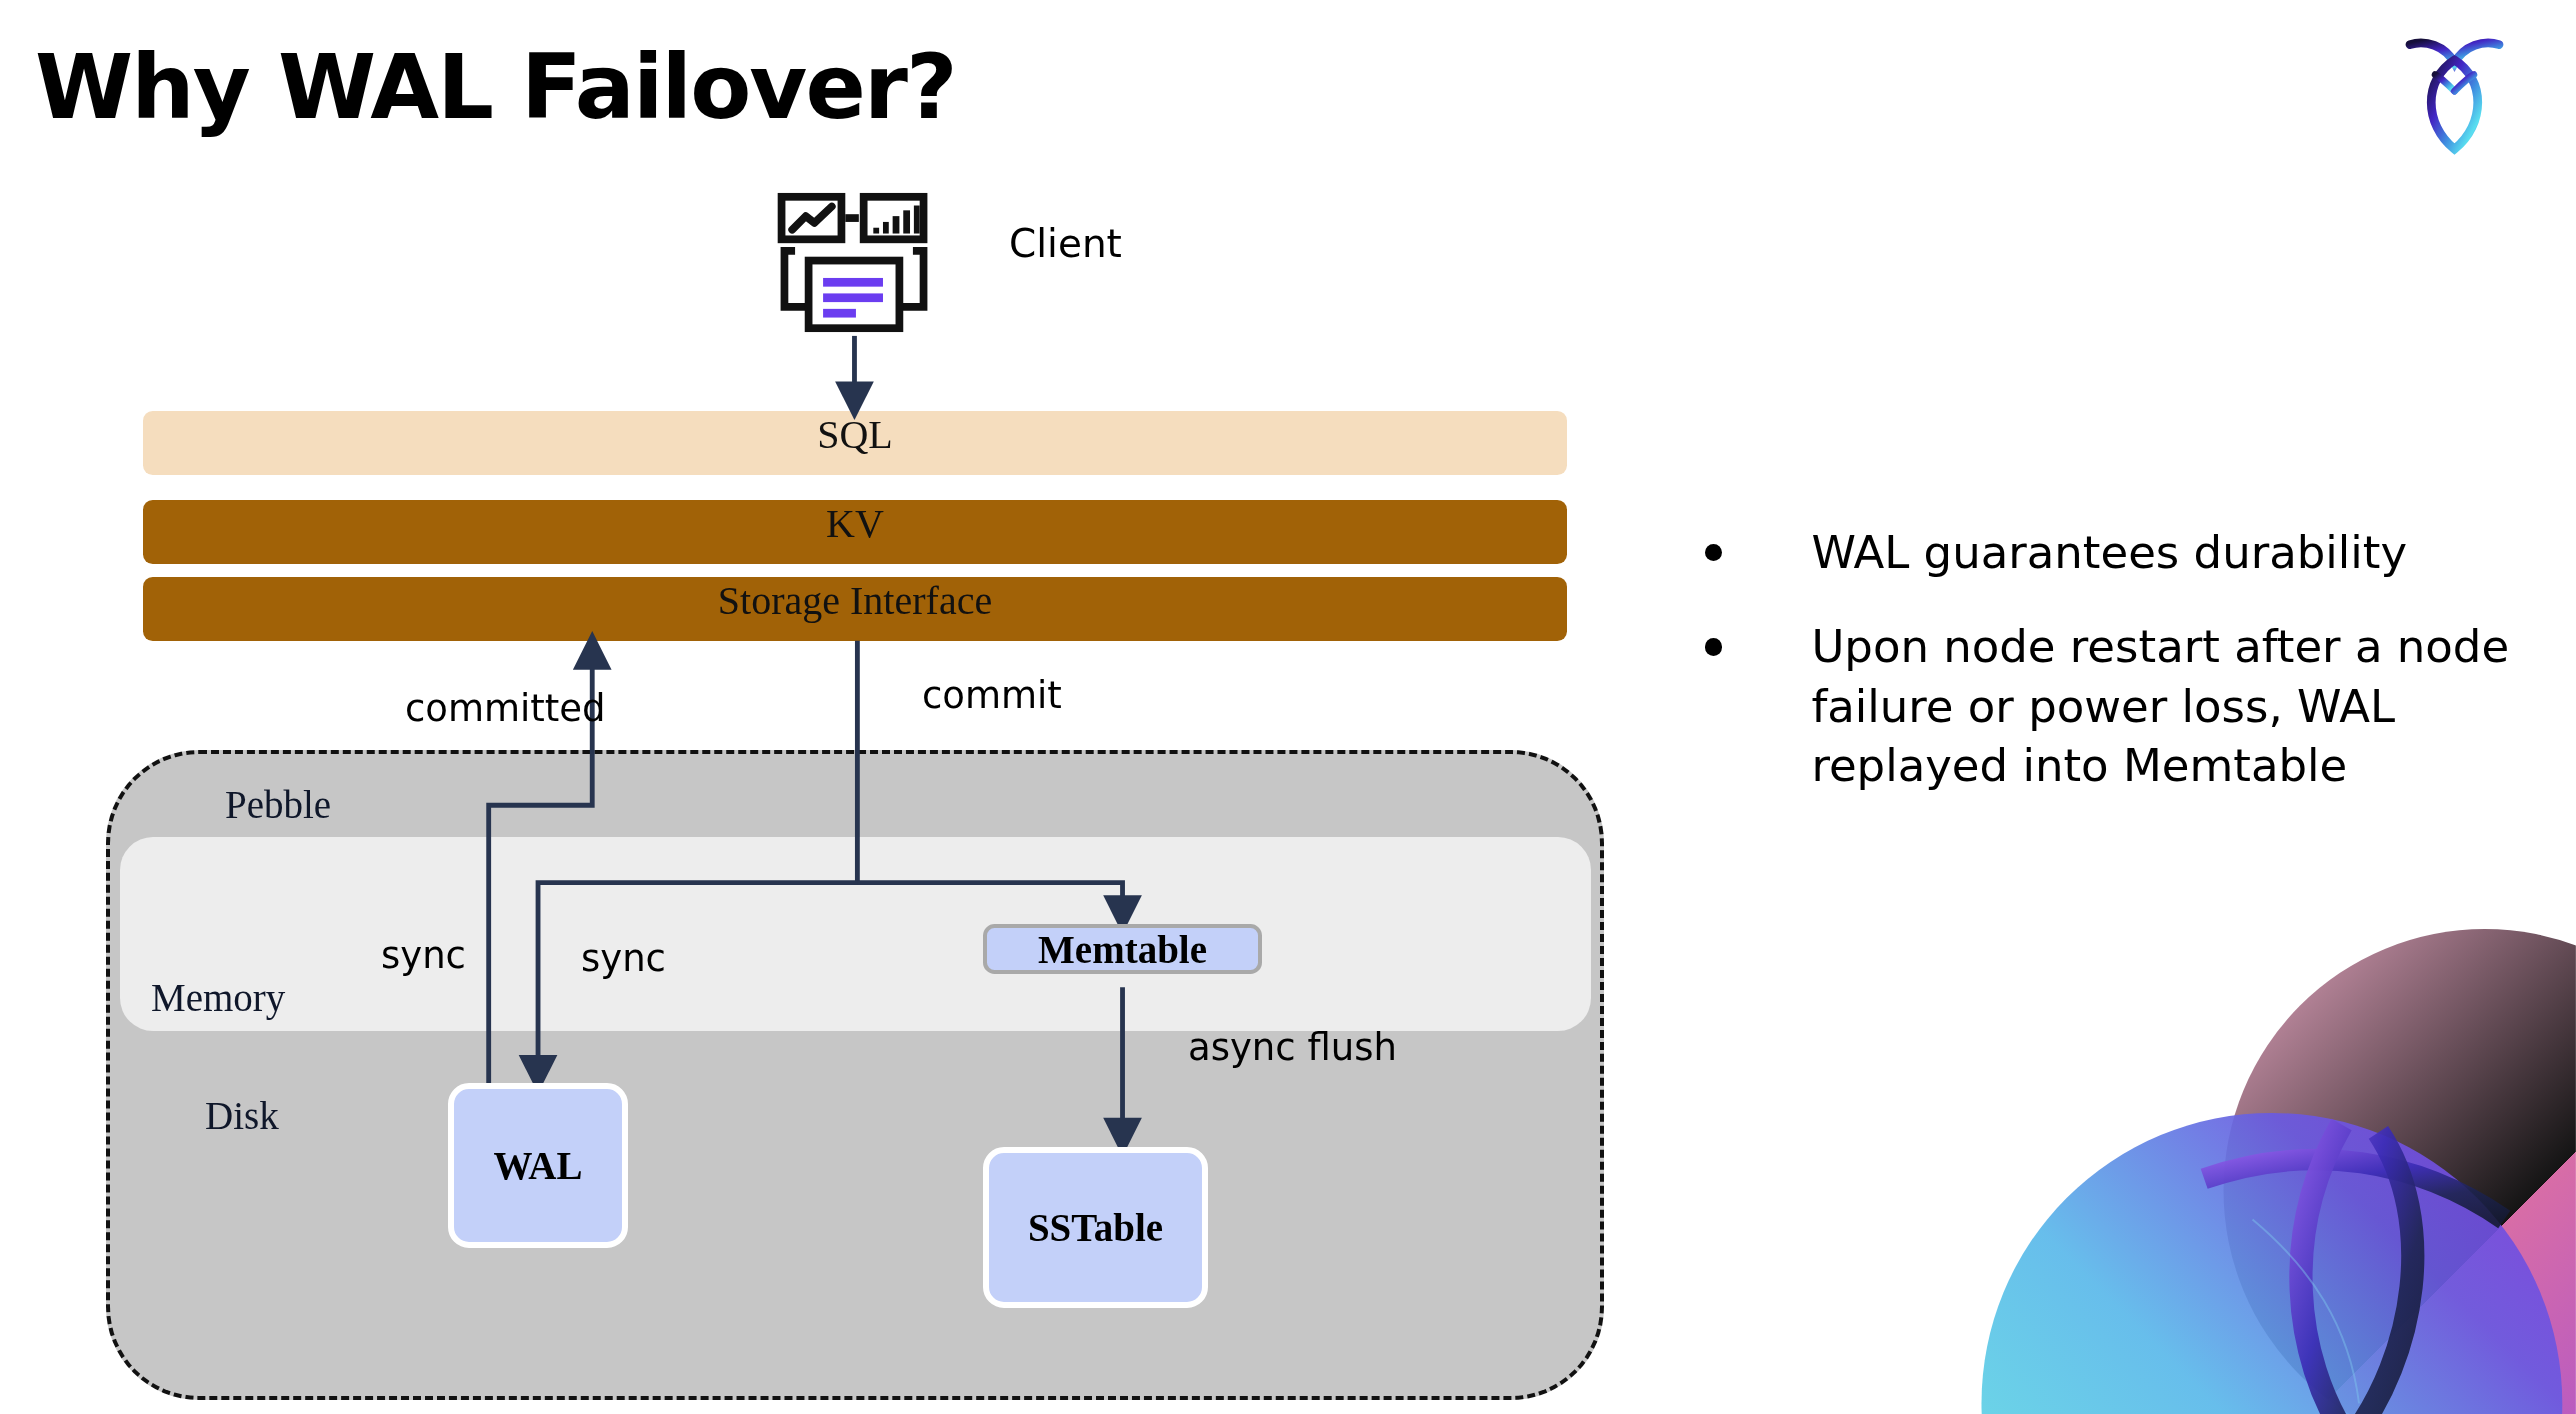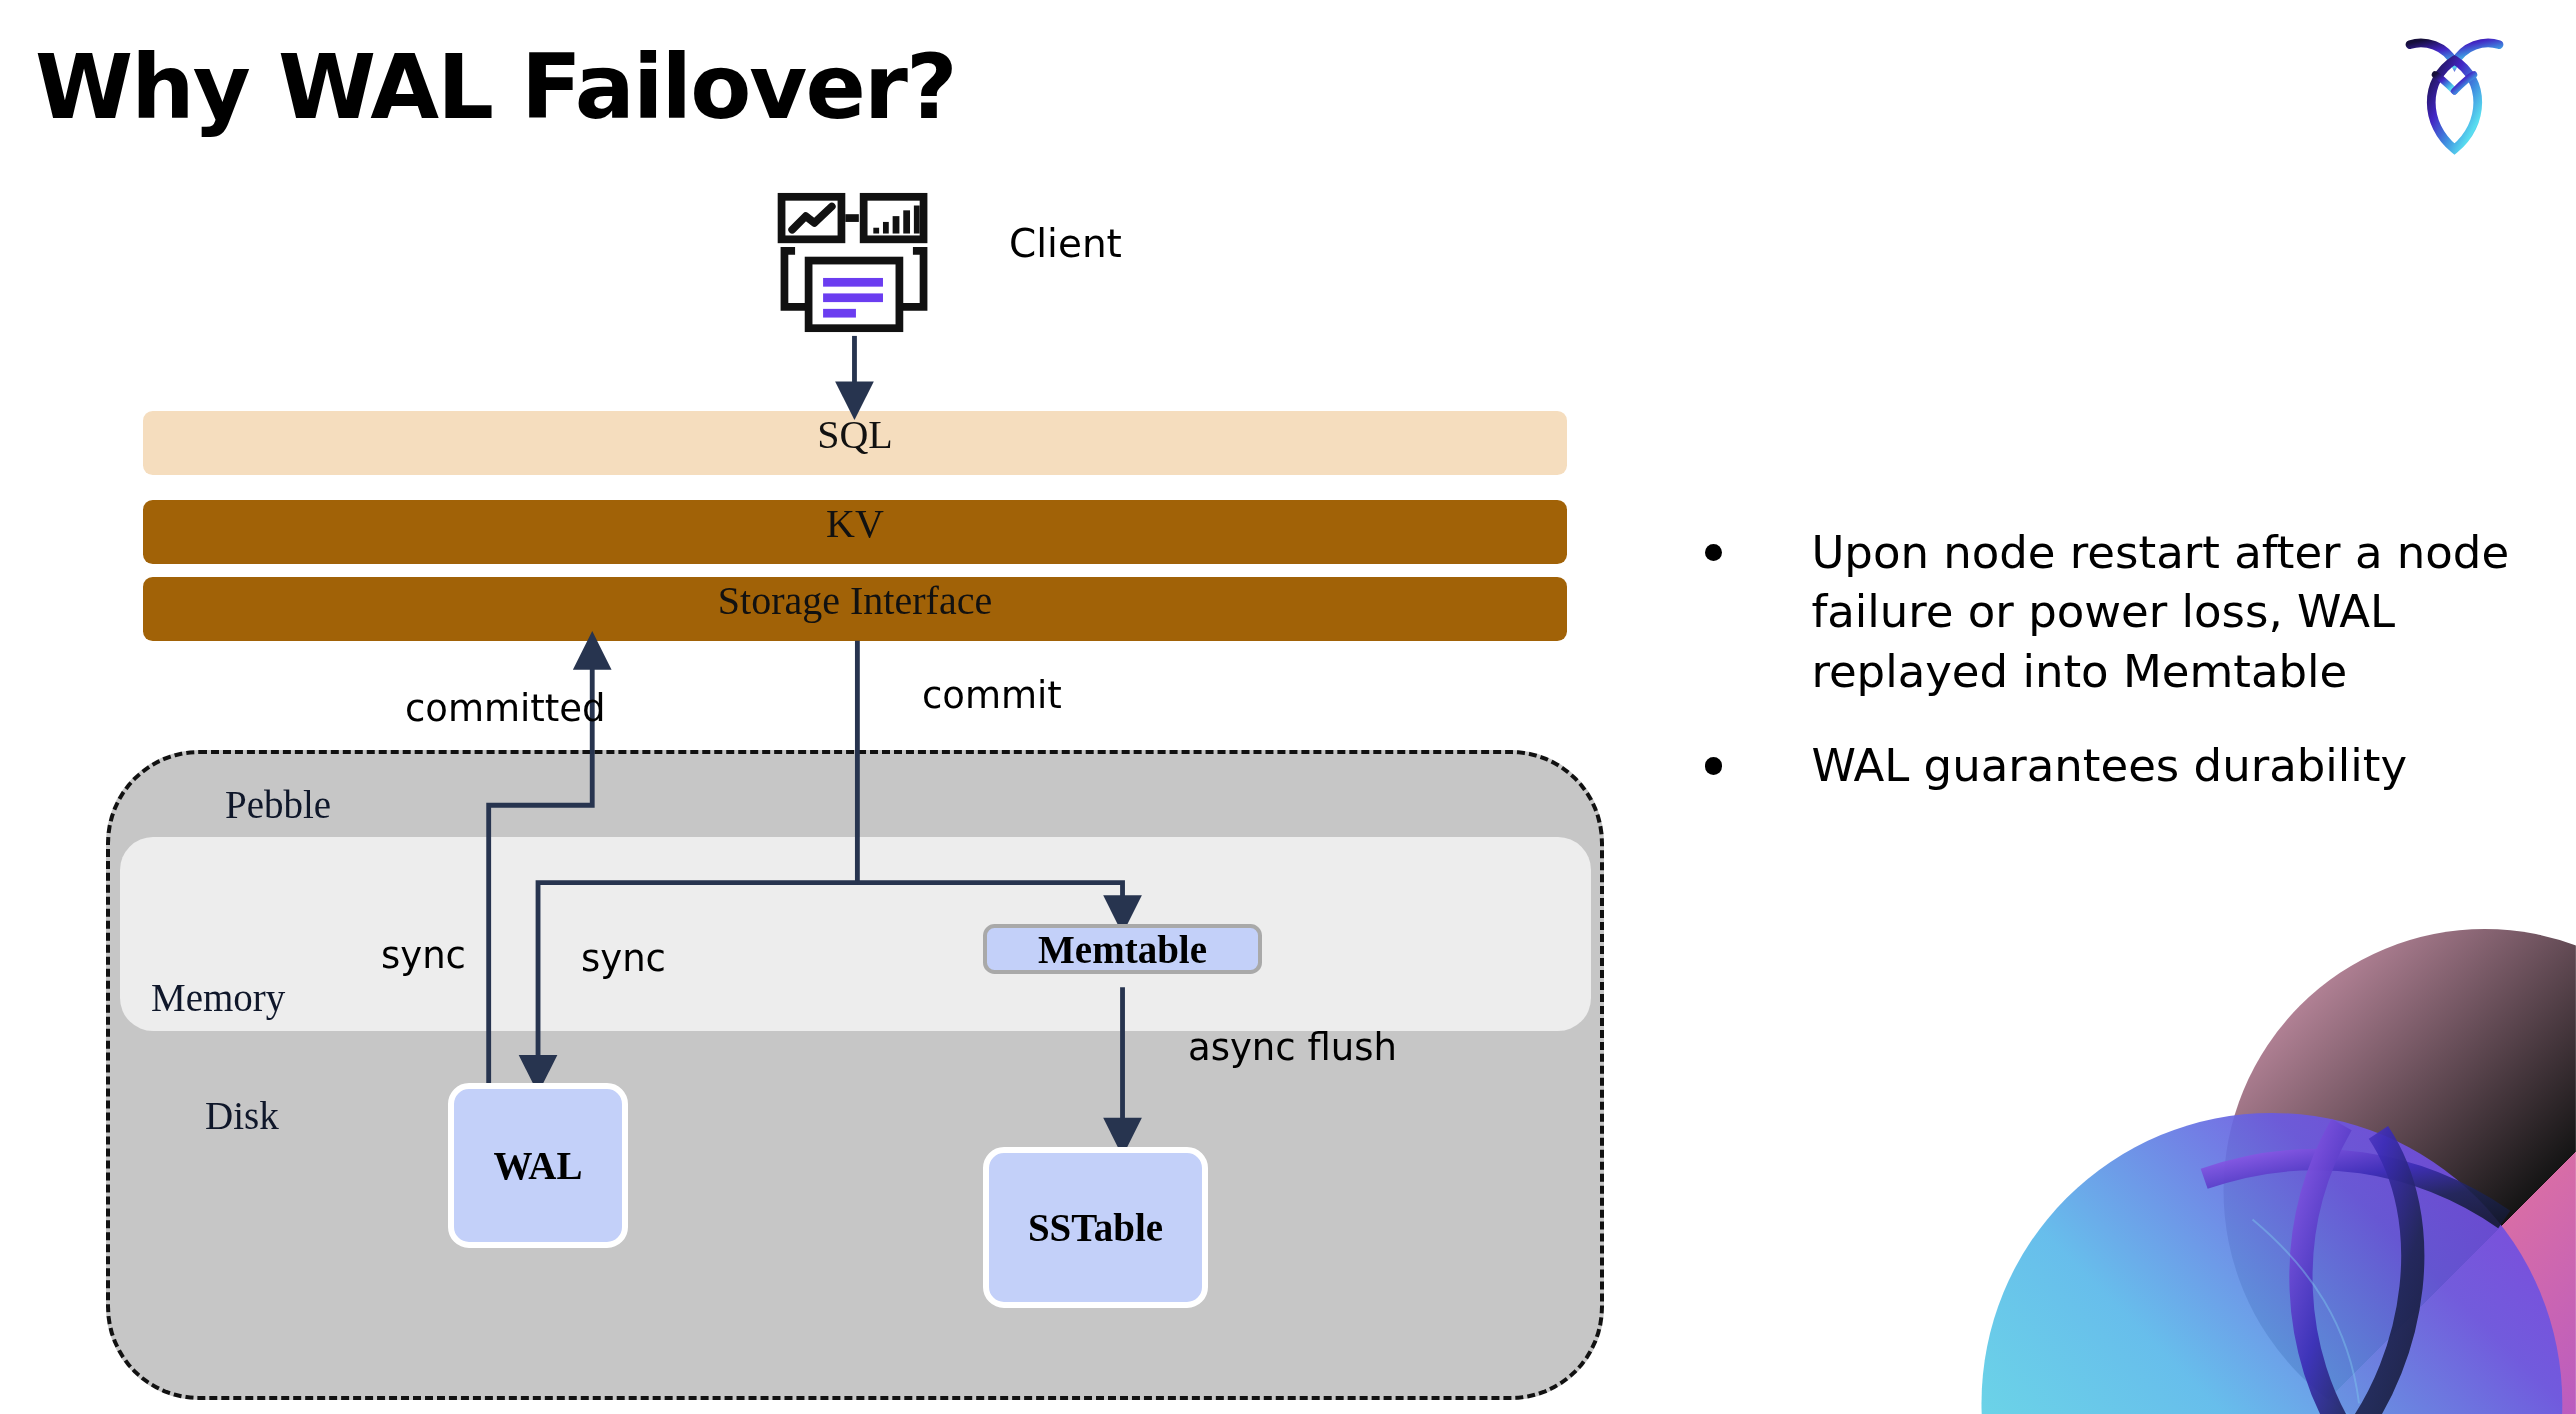--- a/index.html
+++ b/index.html
@@ -300,25 +300,25 @@
 
 <div class="edge-label" id="edge-committed">committed</div>
 <div class="edge-label" id="edge-commit">commit</div>
 <div class="edge-label" id="edge-sync-left">sync</div>
 <div class="edge-label" id="edge-sync-right">sync</div>
 <div class="edge-label" id="edge-asyncflush">async flush</div>
 
 <div id="bullet-list">
   <div class="bullet-row">
     <div class="bullet-dot"></div>
-    <div class="bullet-text">Upon node restart after a node failure or power loss, WAL replayed into Memtable</div>
+    <div class="bullet-text">WAL guarantees durability</div>
   </div>
   <div class="bullet-row">
     <div class="bullet-dot"></div>
-    <div class="bullet-text">WAL guarantees durability</div>
+    <div class="bullet-text">Upon node restart after a node failure or power loss, WAL replayed into Memtable</div>
   </div>
 </div>
 
 <div id="corner-deco">
   <svg viewBox="0 0 634 532" width="614" height="515" aria-hidden="true">
     <defs>
       <linearGradient id="gPink" x1="0" y1="0" x2="1" y2="1">
         <stop offset="0%" stop-color="#e7a0bd"></stop>
         <stop offset="55%" stop-color="#d playe"></stop>
         <stop offset="55%" stop-color="#d4609f"></stop>

